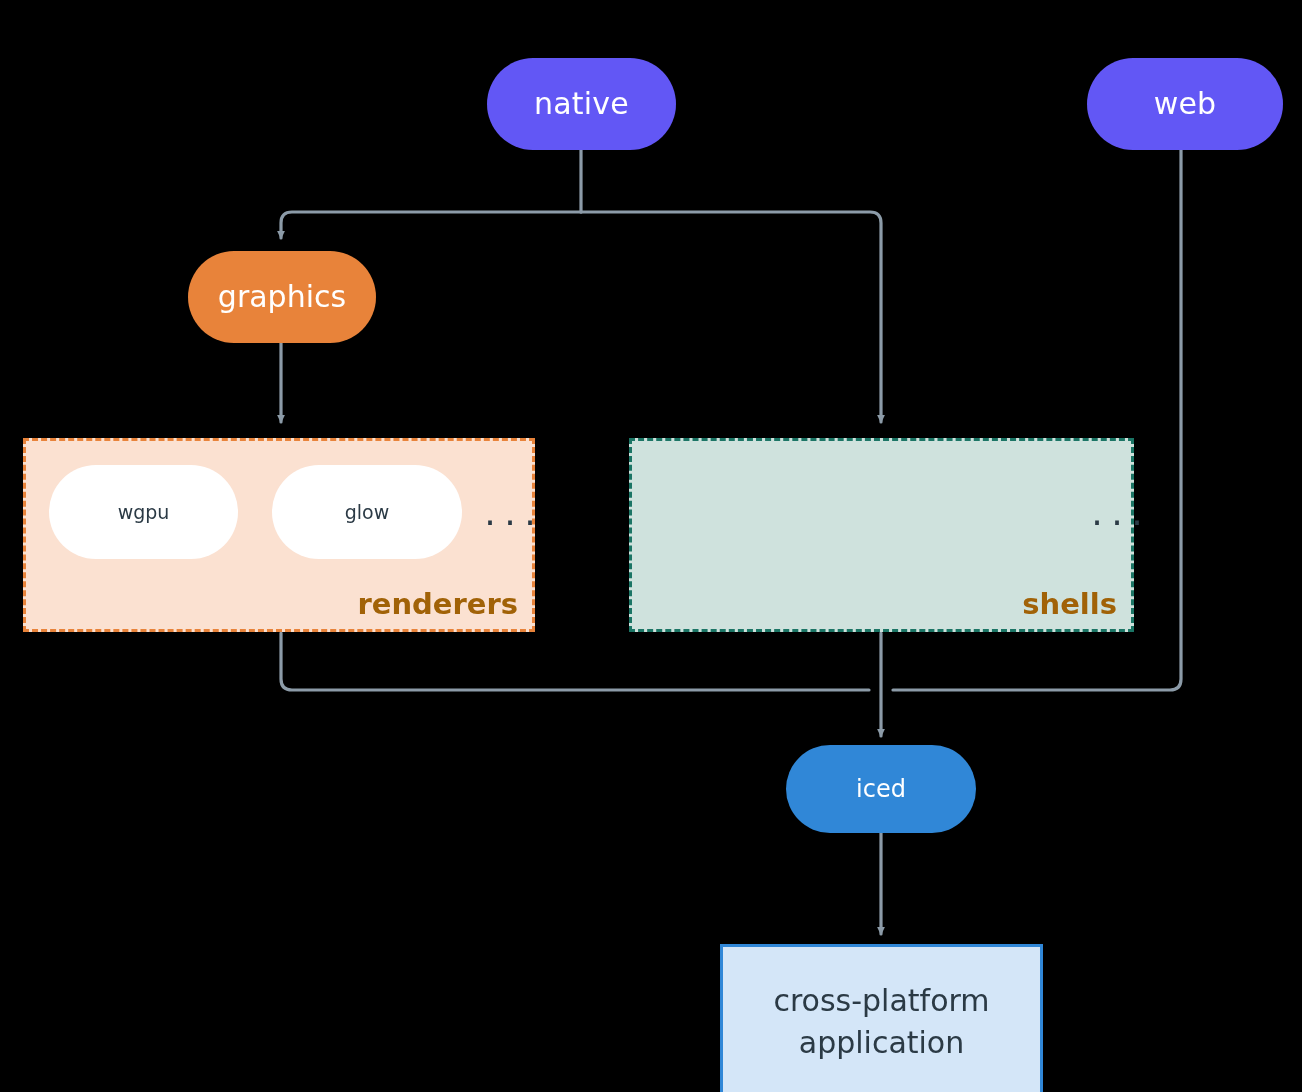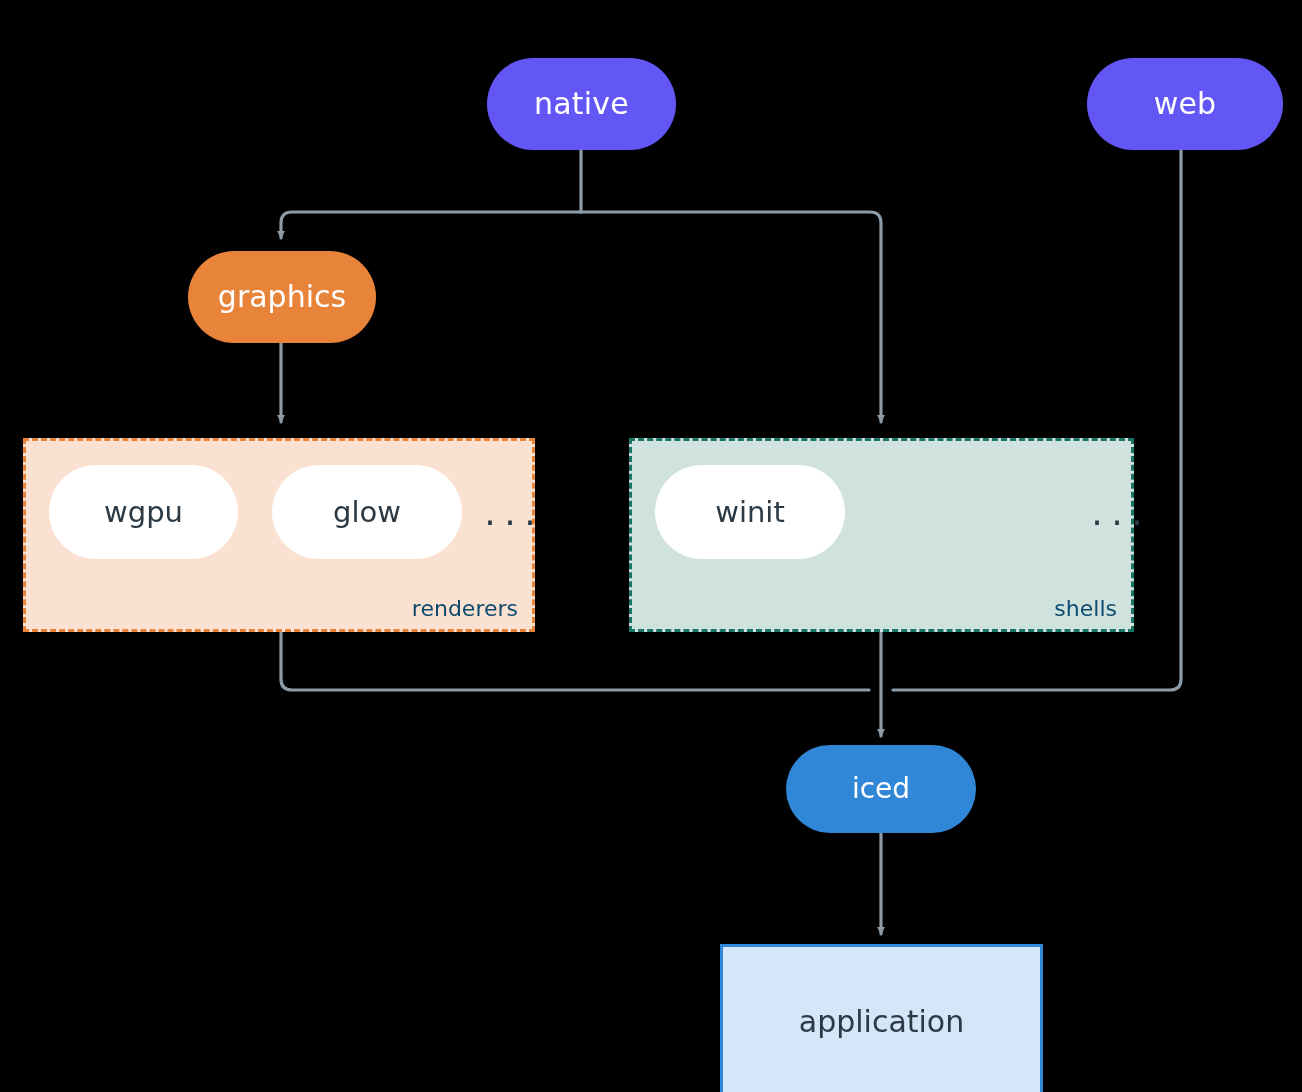--- a/index.html
+++ b/index.html
@@ -47,49 +47,50 @@
   .pill-graphics {
     border-radius: 48px;
     color: #ffffff;
     font-size: 30px;
   }
 
   
   .pill-iced {
     border-radius: 46px;
     color: #ffffff;
-    font-size: 28px;
+    font-size: 24px;
   }
 
   
   .group-box {
     position: absolute;
     box-sizing: border-box;
     border-style: dashed;
     border-width: 3px;
   }
   .group-label {
     position: absolute;
     right: 14px;
     bottom: 8px;
-    font-size: 22px;
-    color: #0c4a6e;
+    font-size: 29px;
+    color: #a16207;
     white-space: nowrap;
+    font-weight: bold;
   }
 
   
   .leaf-pill {
     position: absolute;
     display: flex;
     align-items: center;
     justify-content: center;
     background: #ffffff;
     border-radius: 48px;
     color: #2b3a45;
-    font-size: 29px;
+    font-size: 19px;
     box-sizing: border-box;
   }
 
   .ellipsis {
     position: absolute;
     color: #2b3a45;
     font-size: 30px;
     letter-spacing: 2px;
     font-family: "DejaVu Sans Mono", "Liberation Mono", monospace;
     line-height: 1;
@@ -167,31 +168,29 @@
     <span>glow</span>
   </div>
 
   <div class="ellipsis" style="left:481px; top:468px;">...</div>
 
   <div class="group-box" style="left:629px; top:406px; width:505px; height:194px;
               background:#CFE2DD; border-color:#1B7565;">
     <span class="group-label">shells</span>
   </div>
 
-  <div class="leaf-pill" style="left:655px; top:433px; width:190px; height:94px;">
-    <span>winit</span>
-  </div>
 
 
   <div class="ellipsis" style="left:1088px; top:468px;">...</div>
 
   <div class="node pill-iced" style="left:786px; top:713px; width:190px; height:88px; background:#3087D7;">
     <span>iced</span>
   </div>
 
   <div class="rect-terminal" style="left:720px; top:912px; width:323px; height:155px;
               background:#D4E6F8; border-color:#3087D7;">
     <div>
+      <div>cross-platform</div>
       <div>application</div>
     </div>
   </div>
 
 </div>
 
 </body></html>

